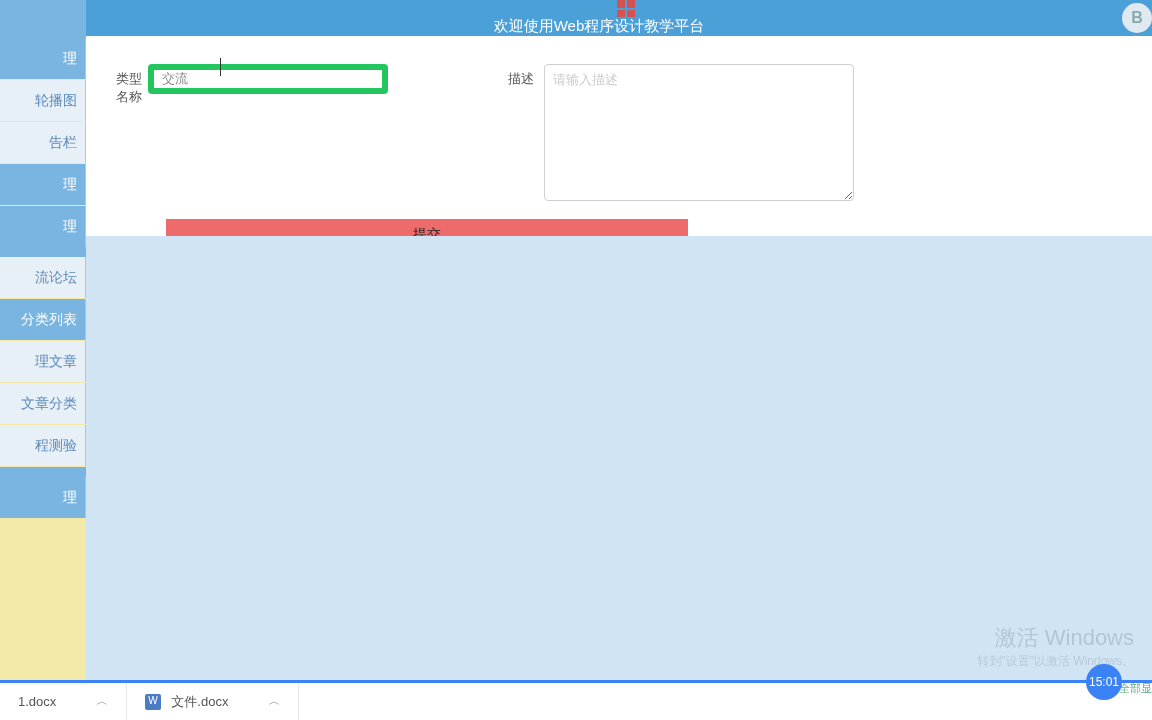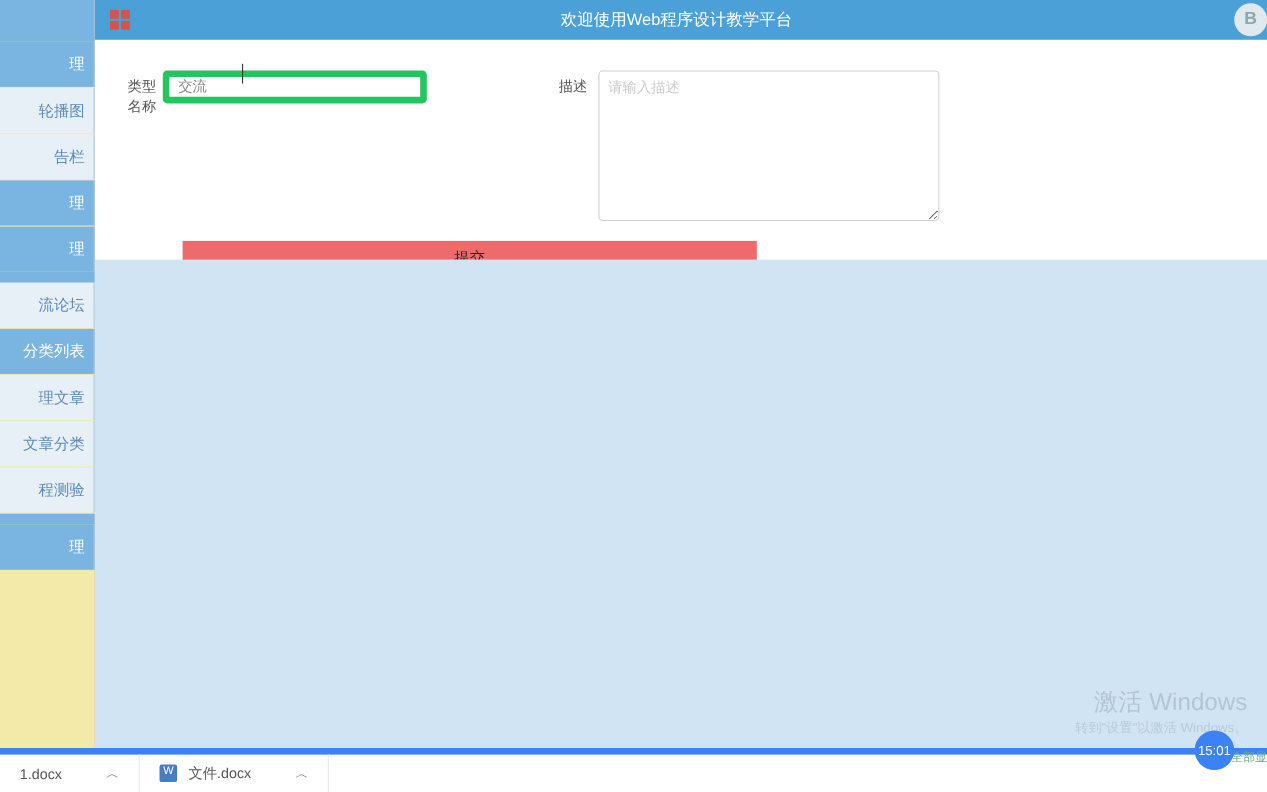--- a/index.html
+++ b/index.html
@@ -3,21 +3,21 @@
   <meta charset="utf-8">
   <style>
     * { box-sizing: border-box; margin: 0; padding: 0; font-family: "Microsoft YaHei", Arial, sans-serif; }
     body { width: 1152px; height: 720px; overflow: hidden; background: #d0e4f4; position: relative; }
     
     .sidebar { position: absolute; left: 0; top: 0; width: 86px; height: 680px; background: #f3e9a8; z-index: 5; }
     .sidebar-item { height: 41px; display: flex; align-items: center; justify-content: flex-end; padding-right: 8px; margin-bottom: 1px; font-size: 14px; cursor: pointer; border-right: 1px solid #a8c8e0; }
     .sidebar-item.blue { background: #7ab4e0; color: #fff; }
     .sidebar-item.light { background: #e8f0f7; color: #5c8aba; }
     
-    .header { position: absolute; left: 86px; top: 0; right: 0; height: 36px; background: #4ca0d8; display: flex; align-items: center; z-index: 4; }
+    .header { position: absolute; left: 86px; top: 0; right: 0; height: 36px; background: #4ca0d8; display: flex; align-items: center; z-index: 4; flex-direction: column; }
     .menu-icon { width: 18px; height: 18px; margin-left: 14px; display: grid; grid-template-columns: 1fr 1fr; grid-template-rows: 1fr 1fr; gap: 2px; cursor: pointer; }
     .menu-icon span { background: #d85050; }
     .header-title { flex: 1; text-align: center; color: #fff; font-size: 15px; font-weight: 500; padding-right: 40px; }
     .header-avatar { position: absolute; right: 0; top: 3px; width: 30px; height: 30px; border-radius: 50%; background: #e0e8f0; display:flex; align-items:center; justify-content:center; color:#8aa; font-weight:bold; overflow:hidden;}
     
     .content { position: absolute; left: 86px; top: 36px; right: 0; bottom: 40px; background: #ef4444; }
     .form-area { padding: 28px 18px 20px 18px; background: #fff; border-bottom: 1px solid #d0ddea; }
     .form-row { display: flex; align-items: flex-start; }
     .form-group1 { display: flex; align-items: flex-start; }
     .label1 { width: 38px; font-size: 13px; color: #555; line-height: 18px; text-align: right; padding-top: 6px; }
@@ -26,21 +26,21 @@
     .label2 { font-size: 13px; color: #555; padding-top: 6px; }
     .textarea1 { width: 310px; height: 137px; border: 1px solid #d0d0d0; border-radius: 4px; padding: 6px 8px; font-size: 13px; outline: none; margin-left: 10px; resize: both; color:#bbb; }
     .textarea1::placeholder { color: #ccc; }
     
     .button-row { display: flex; margin-top: 18px; padding-left: 62px; }
     .btn-submit { flex: 1; max-width: 522px; height: 32px; background: #ed6b6b; color: #222; border: none; font-size: 14px; cursor: pointer; }
     .btn-cancel { flex: 1; height: 32px; background: #8fc1ea; color: #222; border: none; font-size: 14px; cursor: pointer; }
     
     .lower-area { position: absolute; left:0; right:0; top: 200px; bottom:0; background: #d0e4f4; }
     
-    .taskbar { position: absolute; left: 0; bottom: 0; right: 0; height: 40px; background: #fff; border-top: 6px solid #3b82f6; display: flex; align-items: center; z-index: 10; }
+    .taskbar { position: absolute; left: 0; bottom: 0; right: 0; height: 40px; background: #fff; border-top: 3px solid #3b82f6; display: flex; align-items: center; z-index: 10; }
     .taskbar-item { display: flex; align-items: center; height: 100%; padding: 0 18px; border-right: 1px solid #e8e8e8; font-size: 13px; color: #555; }
     .doc-icon { width: 16px; height: 16px; background: #4a7cc4; border-radius: 2px; margin-right: 10px; position: relative; }
     .doc-icon::after { content:"W"; color:#fff; font-size:10px; position:absolute; left:3px; top:1px; }
     .chev { margin-left: 40px; color: #888; font-size: 12px; }
     
     .watermark { position: absolute; right: 18px; bottom: 50px; text-align: right; z-index: 8; }
     .watermark-title { font-size: 22px; color: #a8b8c8; opacity: 0.7; }
     .watermark-sub { font-size: 12px; color: #a8b8c8; opacity: 0.6; }
     
     .clock { position: absolute; right: 30px; bottom: 20px; width: 36px; height: 36px; border-radius: 50%; background: #3b82f6; color: #fff; display: flex; align-items: center; justify-content: center; font-size: 12px; z-index: 12; }

